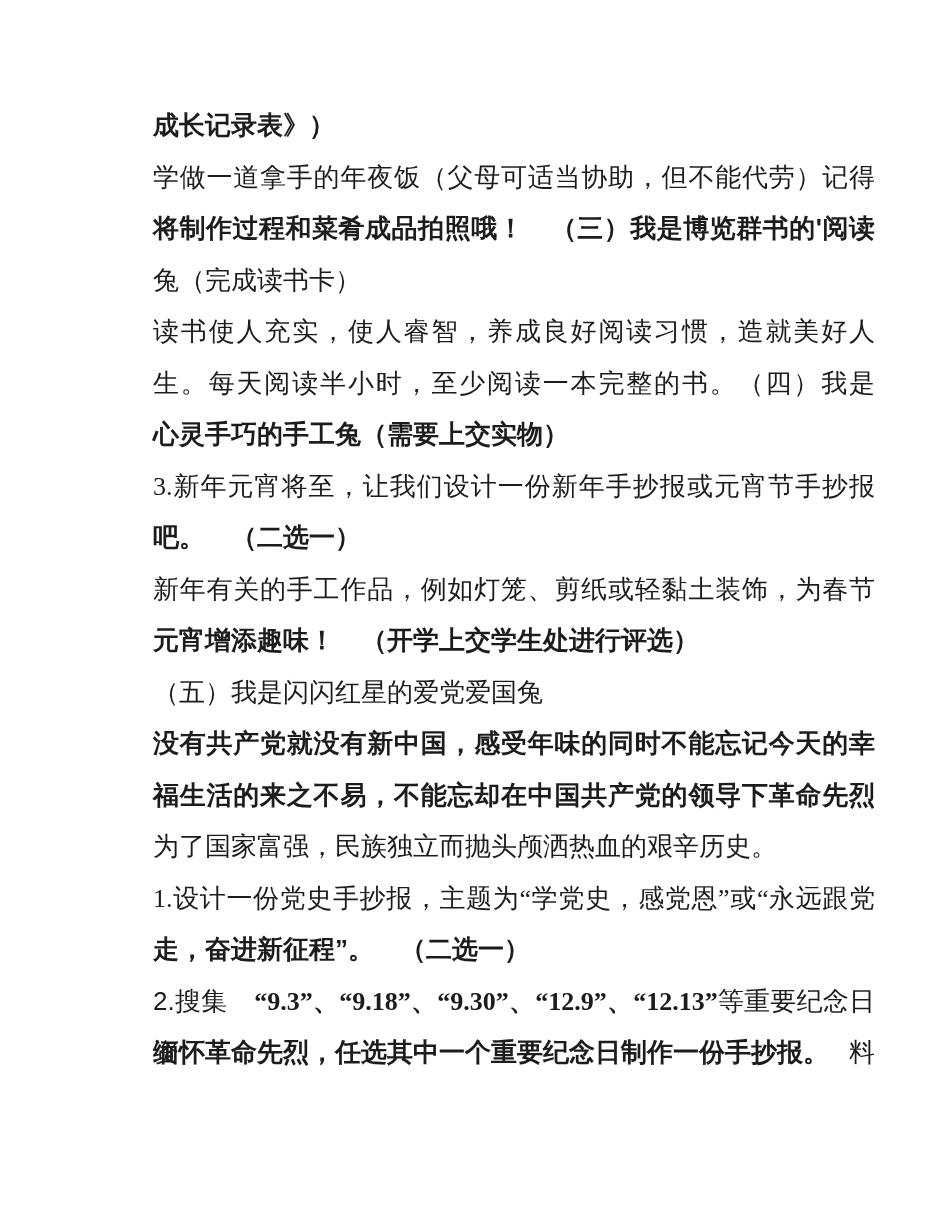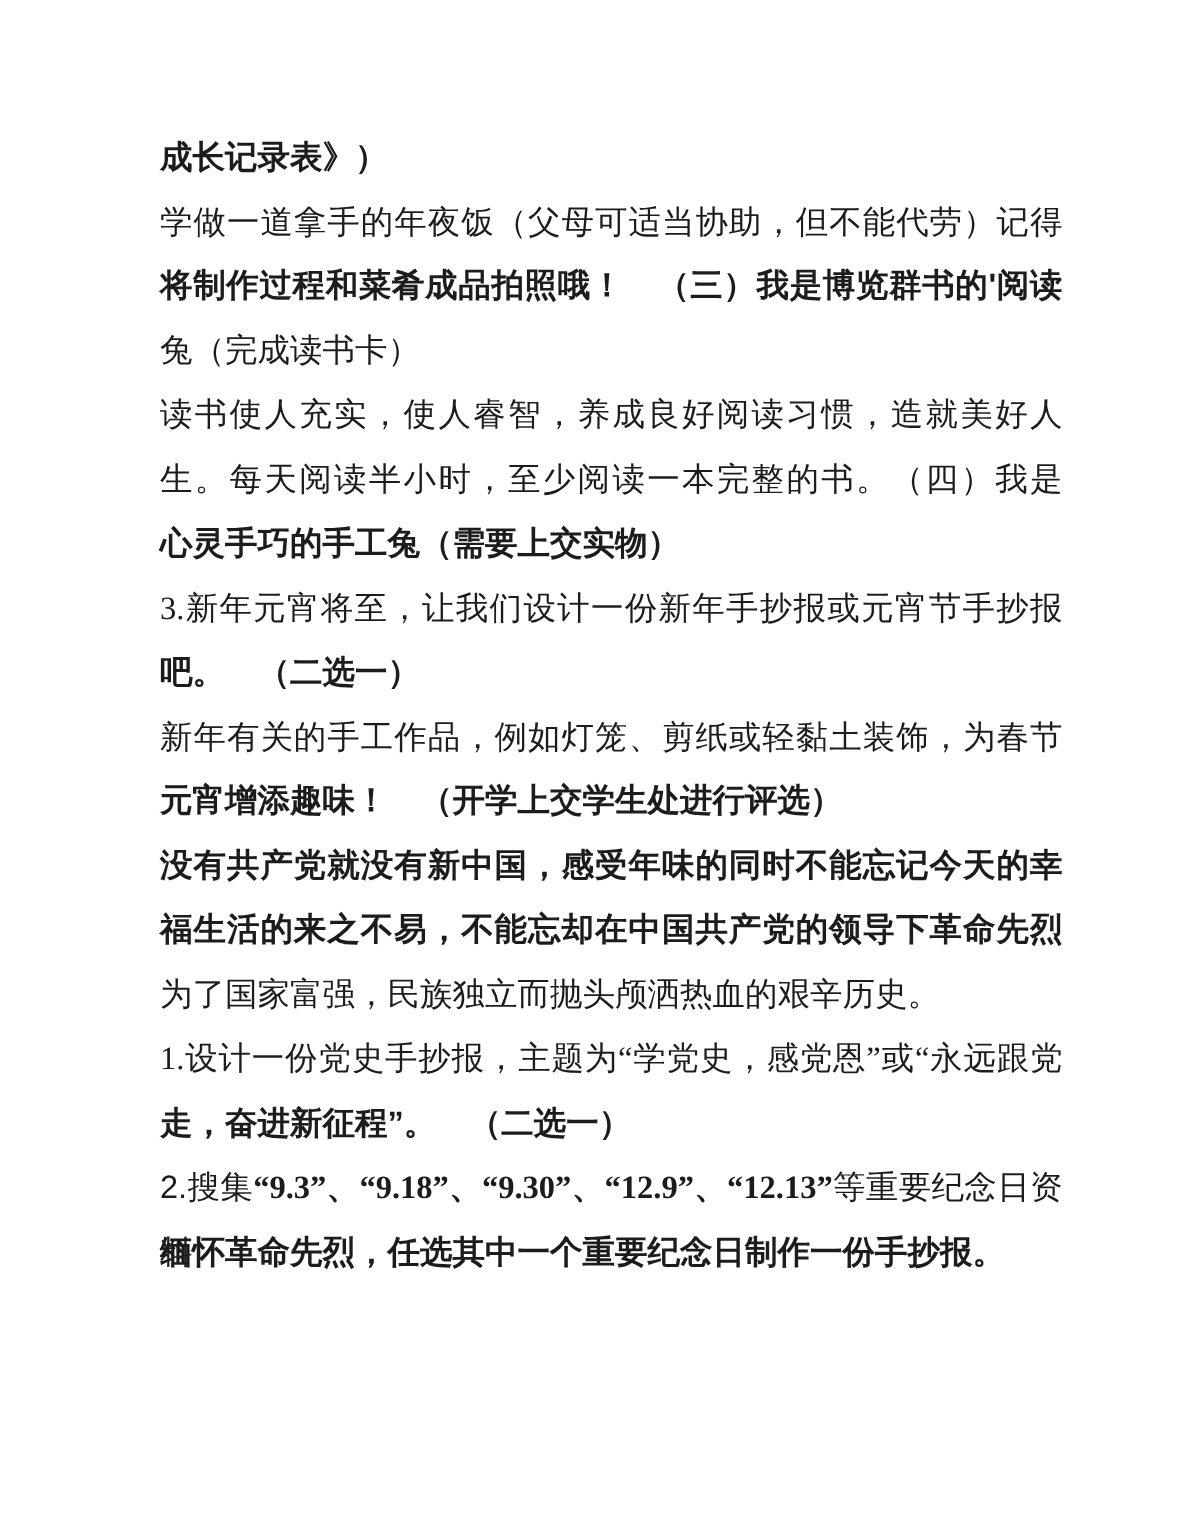--- a/index.html
+++ b/index.html
@@ -8,21 +8,21 @@
     background: #ffffff;
   }
   body {
     width: 950px;
     height: 1229px;
     position: relative;
     overflow: hidden;
   }
   .doc {
     position: absolute;
-    left: 128px;
+    left: 153px;
     top: 100px;
     width: 722px;
     color: #1c1c1c;
   }
   .line {
     height: 51.5px;
     line-height: 51.5px;
     font-size: 26px;
     white-space: nowrap;
     overflow: visible;
@@ -44,20 +44,21 @@
     text-align: left;
     text-align-last: left;
   }
   .seg-sans {
     font-family: "Liberation Sans", "DejaVu Sans", sans-serif;
     font-weight: 400;
   }
   .seg-num {
     font-family: "Liberation Serif", "DejaVu Serif", serif;
     font-weight: 700;
+    margin-left: 27px;
   }
   .seg-serif {
     font-family: "Liberation Serif", "DejaVu Serif", serif;
     font-weight: 400;
   }
 </style>
 </head>
 <body>
 
 <div class="doc">
@@ -65,20 +66,21 @@
   <div class="line serif full">学做一道拿手的年夜饭（父母可适当协助，但不能代劳）记得</div>
   <div class="line sans full">将制作过程和菜肴成品拍照哦！　（三）我是博览群书的'阅读</div>
   <div class="line serif short">兔（完成读书卡）</div>
   <div class="line serif full">读书使人充实，使人睿智，养成良好阅读习惯，造就美好人</div>
   <div class="line serif full">生。每天阅读半小时，至少阅读一本完整的书。（四）我是</div>
   <div class="line sans short">心灵手巧的手工兔（需要上交实物）</div>
   <div class="line serif full">3.新年元宵将至，让我们设计一份新年手抄报或元宵节手抄报</div>
   <div class="line sans short">吧。　（二选一）</div>
   <div class="line serif full">新年有关的手工作品，例如灯笼、剪纸或轻黏土装饰，为春节</div>
   <div class="line sans short">元宵增添趣味！　（开学上交学生处进行评选）</div>
+  <div class="line serif short">（五）我是闪闪红星的爱党爱国兔</div>
   <div class="line sans full">没有共产党就没有新中国，感受年味的同时不能忘记今天的幸</div>
   <div class="line sans full">福生活的来之不易，不能忘却在中国共产党的领导下革命先烈</div>
   <div class="line serif short">为了国家富强，民族独立而抛头颅洒热血的艰辛历史。</div>
   <div class="line serif full">1.设计一份党史手抄报，主题为“学党史，感党恩”或“永远跟党</div>
   <div class="line sans short">走，奋进新征程”。　（二选一）</div>
   <div class="line full">
     <span class="seg-sans">2.搜集</span><span class="seg-num">“9.3”、“9.18”、“9.30”、“12.9”、“12.13”</span><span class="seg-serif">等重要纪念日资料</span>
   </div>
   <div class="line sans short">缅怀革命先烈，任选其中一个重要纪念日制作一份手抄报。</div>
 </div>

